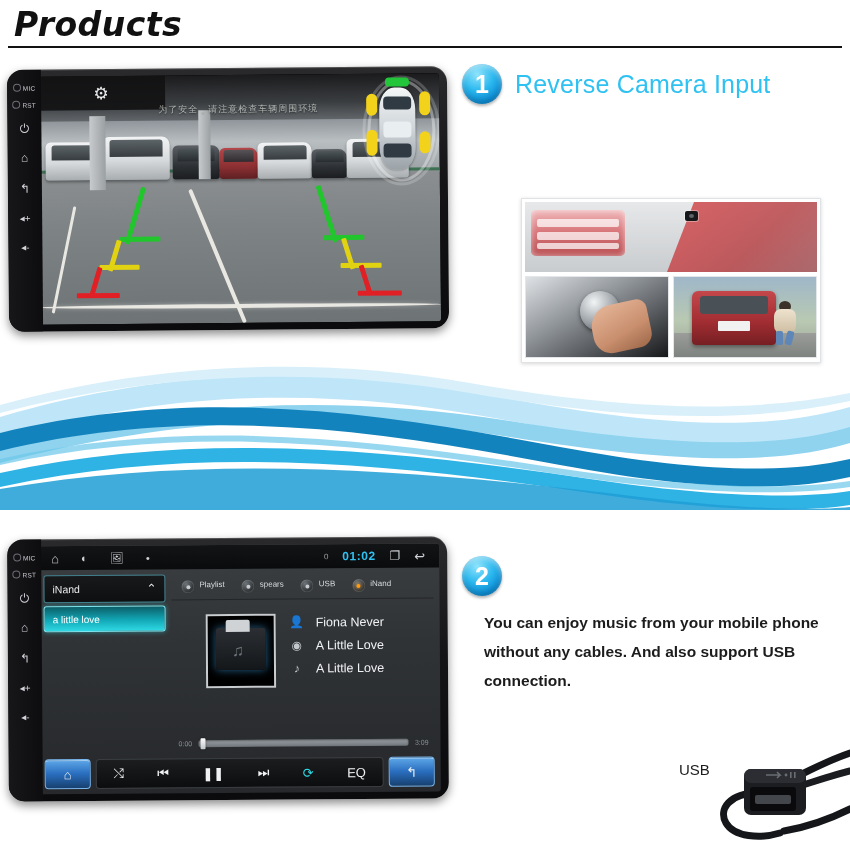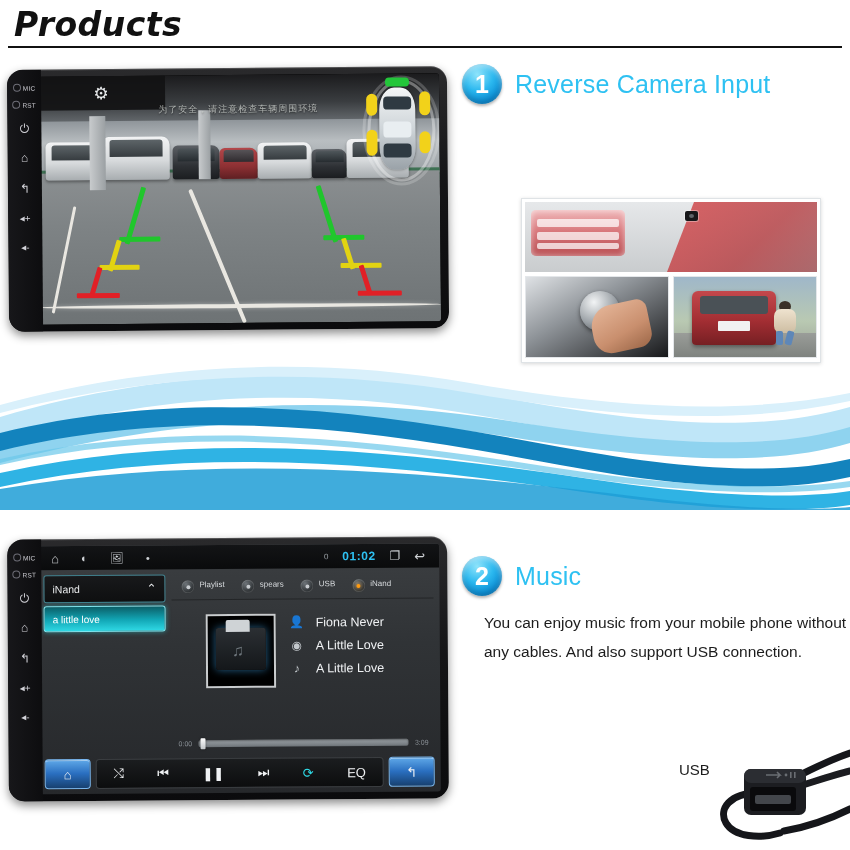--- a/index.html
+++ b/index.html
@@ -486,23 +486,22 @@
           <span>↰</span>
         </div>
     </div>
 
   </div>
 </div>
 
 <div class="feature" style="left:462px;top:556px;width:388px;">
   <div class="feat-head">
     <div class="badge">2</div>
-    <div class="feat-title">Music</div>
-  </div>
-  <div class="feat-body" style="padding-left:22px;">You can enjoy music from your mobile phone without any cables. And also support USB connection.</div>
+  </div>
+  <div class="feat-body" style="padding-left:22px;font-weight:bold;">You can enjoy music from your mobile phone without any cables. And also support USB connection.</div>
 </div>
 
 <div id="usb-label">USB</div>
 <svg id="usb-cable" viewBox="0 0 150 115">
   <path d="M58,58 C30,58 18,74 26,88 C34,102 60,104 80,98" stroke="#15161a" stroke-width="7" fill="none" stroke-linecap="round"></path>
   <path d="M100,40 C120,30 138,22 150,18" stroke="#15161a" stroke-width="7" fill="none" stroke-linecap="round"></path>
   <path d="M96,52 C116,46 134,40 150,36" stroke="#1b1c20" stroke-width="7" fill="none" stroke-linecap="round"></path>
   <path d="M84,96 C108,92 130,84 150,74" stroke="#15161a" stroke-width="7" fill="none" stroke-linecap="round"></path>
   <g>
     <rect x="44" y="34" width="62" height="46" rx="7" fill="#1c1d21"></rect>

